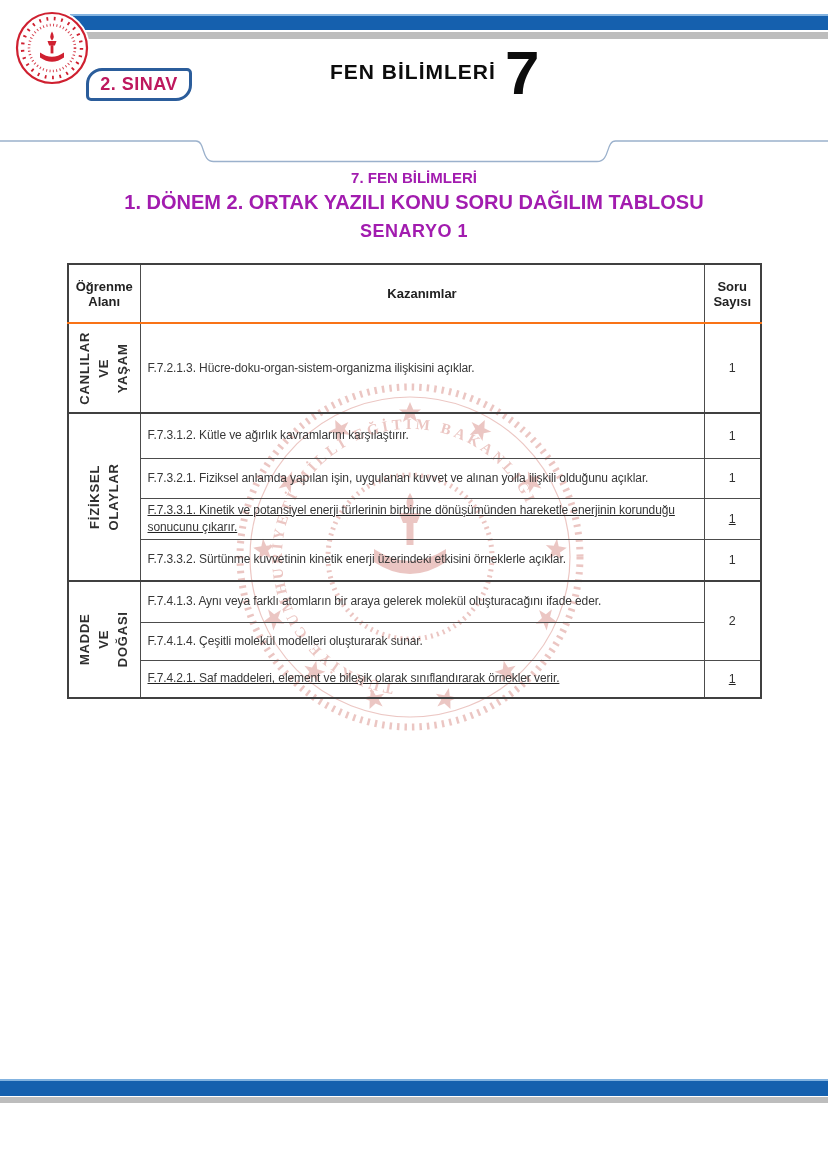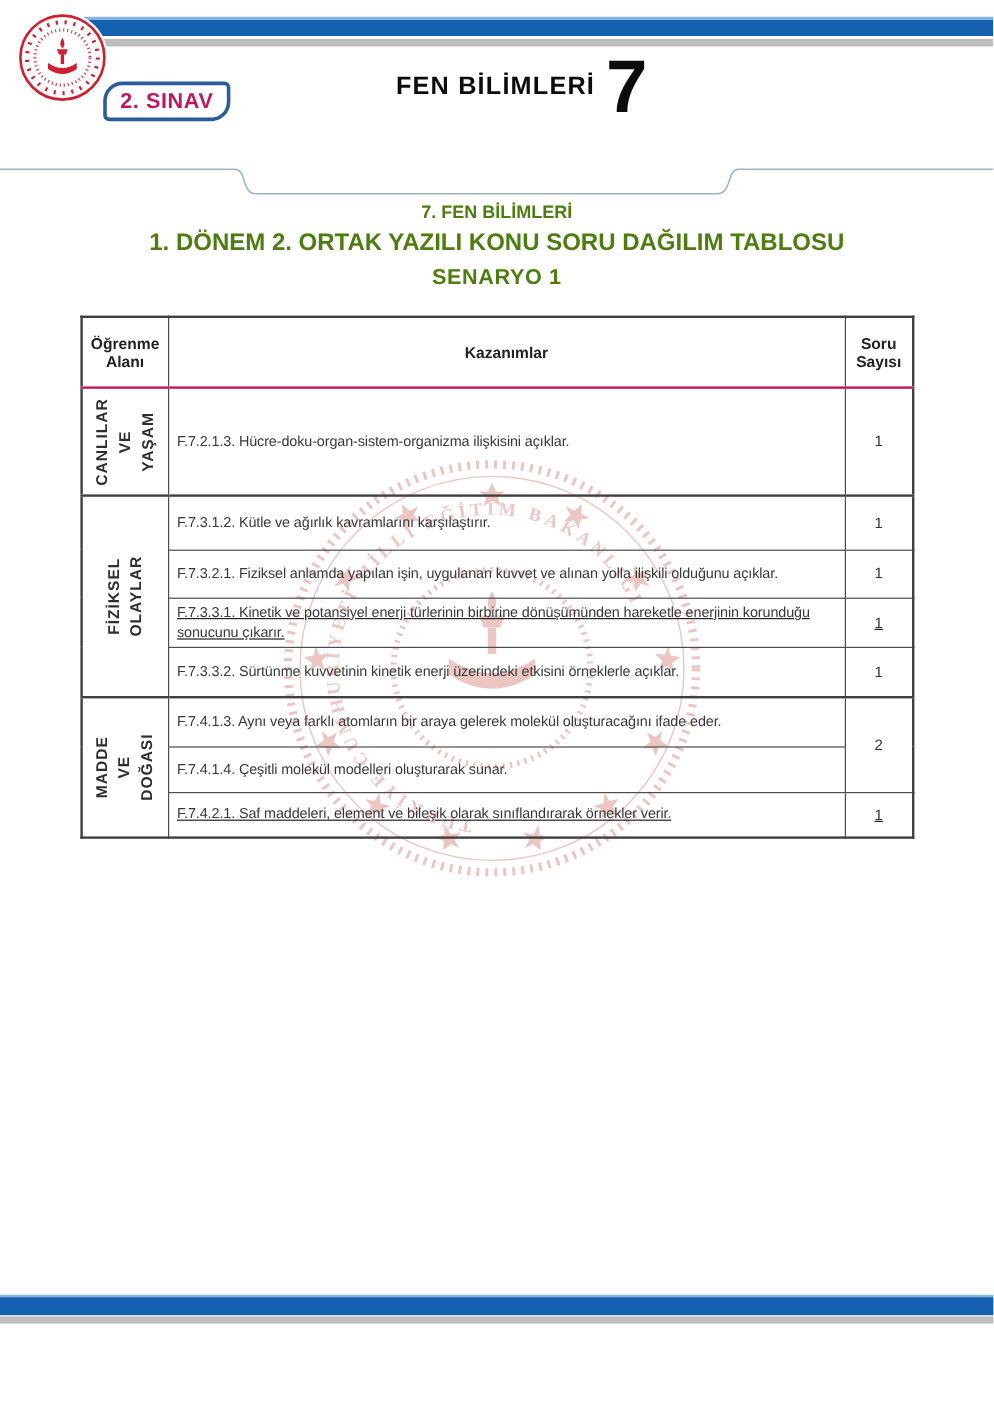--- a/index.html
+++ b/index.html
@@ -19,37 +19,37 @@
   .exam-badge{
     position:absolute;left:86px;top:68px;width:100px;height:27px;
     border:3px solid var(--badgeborder);border-radius:16px 5px 16px 5px;
     background:#fff;display:flex;align-items:center;justify-content:center;
     font-weight:bold;font-size:18px;color:#be185d;letter-spacing:.5px;
   }
   .subject-title{position:absolute;left:330px;top:60px;font-size:21px;font-weight:bold;letter-spacing:1px;color:#0c0c0c;text-align:right;}
   .grade-number{position:absolute;left:505px;top:42px;font-size:62px;line-height:1;font-weight:bold;color:#0c0c0c;}
   .divider-svg{position:absolute;left:0;top:128px;}
   
-  .doc-title{position:absolute;left:0;width:828px;text-align:center;font-weight:bold;color:#4d7c0f;}
+  .doc-title{position:absolute;left:0;width:828px;text-align:center;font-weight:bold;color:#a21caf;}
   .t1{top:169px;font-size:15px;}
   .t2{top:191px;font-size:20px;}
   .t3{top:221px;font-size:18px;letter-spacing:.5px;}
   
   .watermark{position:absolute;left:206px;top:353px;width:408px;height:408px;opacity:.5;pointer-events:none;}
   .watermark text{font-family:"Liberation Serif","DejaVu Serif",serif;font-weight:bold;}
   
   table.kztable{
     position:absolute;left:67px;top:263px;width:693px;
     border-collapse:collapse;table-layout:fixed;background:transparent;
   }
   .kztable col.c1{width:72px;} .kztable col.c2{width:564px;} .kztable col.c3{width:57px;}
   .kztable th,.kztable td{border:1px solid #4c4c4c;background:transparent;}
   .kztable{border:2px solid #404040;}
   .kztable thead th{
-    border-bottom:2px solid #be185d;height:57px;font-size:13px;font-weight:bold;color:#222;
+    border-bottom:2px solid #f97316;height:57px;font-size:13px;font-weight:bold;color:#222;
     text-align:center;vertical-align:middle;padding:0 4px;
   }
   .kztable tr.section-start td{border-top:2px solid #404040;}
   td.kz{font-size:12px;letter-spacing:-.1px;color:#383838;vertical-align:middle;
         padding:2px 6px 2px 7px;line-height:1.4;}
   td.cnt{font-size:12.5px;color:#333;text-align:center;vertical-align:middle;}
   td.area{position:relative;}
   td.area .vwrap{position:absolute;inset:0;display:flex;align-items:center;justify-content:center;}
   td.area .vlabel{
     transform:rotate(-90deg);white-space:pre;text-align:center;

